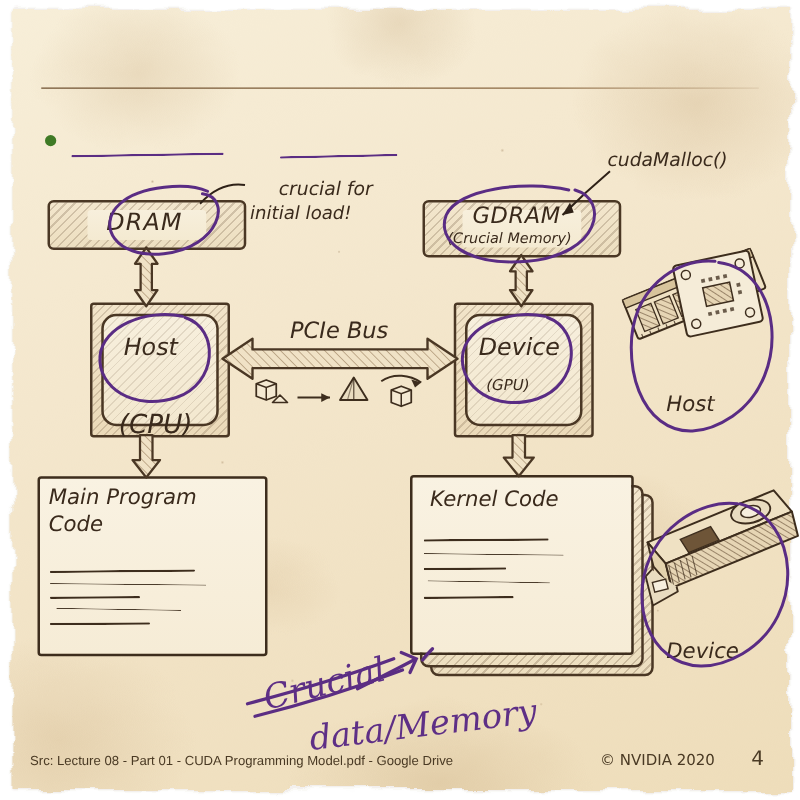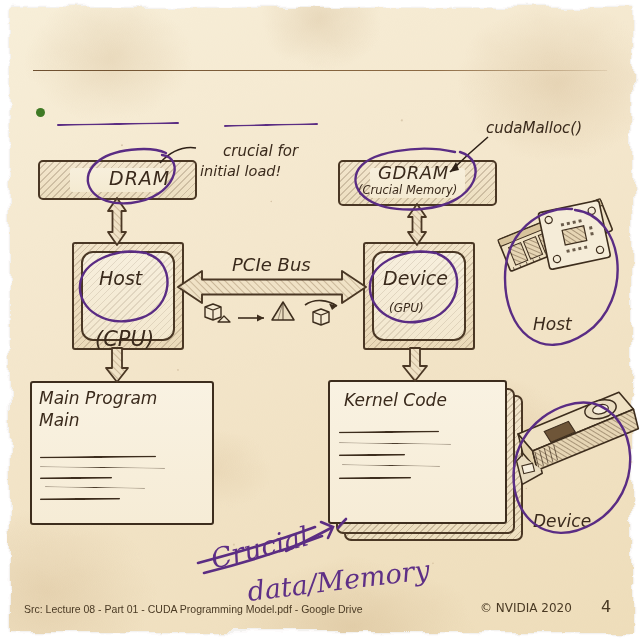--- a/index.html
+++ b/index.html
@@ -117,39 +117,39 @@
   <div class="specks"></div>
 
   <div class="rule"></div>
   <div class="bullet-dot"></div>
   <div class="ul-purple" style="left:57px;top:123px;width:122px;transform:rotate(-1deg);"></div>
   <div class="ul-purple" style="left:224px;top:124px;width:94px;transform:rotate(-1.2deg);"></div>
 
   <div class="memBox" style="left:38px;top:160px;width:155px;height:36px;">
     <div class="memInner"></div>
   </div>
-  <div class="lbl hand-i" style="left:85px;top:168px;font-size:19px;letter-spacing:1px;margin-left:24px;">DRAM</div>
+  <div class="lbl hand-i" style="left:85px;top:168px;font-size:19px;letter-spacing:1px;">DRAM</div>
 
   <div class="memBox" style="left:338px;top:160px;width:155px;height:42px;">
     <div class="memInner"></div>
   </div>
   <div class="lbl hand-i" style="left:378px;top:163px;font-size:18px;letter-spacing:.5px;">GDRAM</div>
   <div class="lbl hand-i" style="left:358px;top:184px;font-size:11.5px;">(Crucial Memory)</div>
 
   <div class="chipBox" style="left:72px;top:242px;width:108px;height:104px;"></div>
   <div class="lbl hand-i" style="left:99px;top:268px;font-size:19px;z-index:6;">Host</div>
   <div class="lbl hand-i" style="left:95px;top:292px;font-size:21px;z-index:6;margin-top:35px;">(CPU)</div>
 
   <div class="chipBox" style="left:363px;top:242px;width:108px;height:104px;"></div>
   <div class="lbl hand-i" style="left:383px;top:268px;font-size:19px;z-index:6;">Device</div>
   <div class="lbl hand-i" style="left:389px;top:302px;font-size:12px;z-index:6;font-style:italic;">(GPU)</div>
 
   <div class="codeFront" style="left:30px;top:381px;width:180px;height:140px;"></div>
   <div class="lbl hand-i" style="left:39px;top:389px;font-size:17px;">Main Program</div>
-  <div class="lbl hand-i" style="left:39px;top:411px;font-size:17px;">Main</div>
+  <div class="lbl hand-i" style="left:39px;top:411px;font-size:17px;">Code</div>
   <div class="ink-line" style="left:40px;top:456px;width:116px;transform:rotate(-.5deg);"></div>
   <div class="ink-line t" style="left:40px;top:467px;width:125px;transform:rotate(.6deg);"></div>
   <div class="ink-line" style="left:40px;top:477px;width:72px;transform:rotate(-.3deg);"></div>
   <div class="ink-line t" style="left:45px;top:487px;width:100px;transform:rotate(.9deg);"></div>
   <div class="ink-line" style="left:40px;top:498px;width:80px;transform:rotate(-.4deg);"></div>
 
   <div class="codeSheet" style="left:344px;top:395px;width:175px;height:142px;"></div>
   <div class="codeSheet" style="left:336px;top:388px;width:175px;height:142px;"></div>
   <div class="codeFront" style="left:328px;top:380px;width:175px;height:140px;"></div>
   <div class="lbl hand-i" style="left:344px;top:391px;font-size:17px;">Kernel Code</div>

